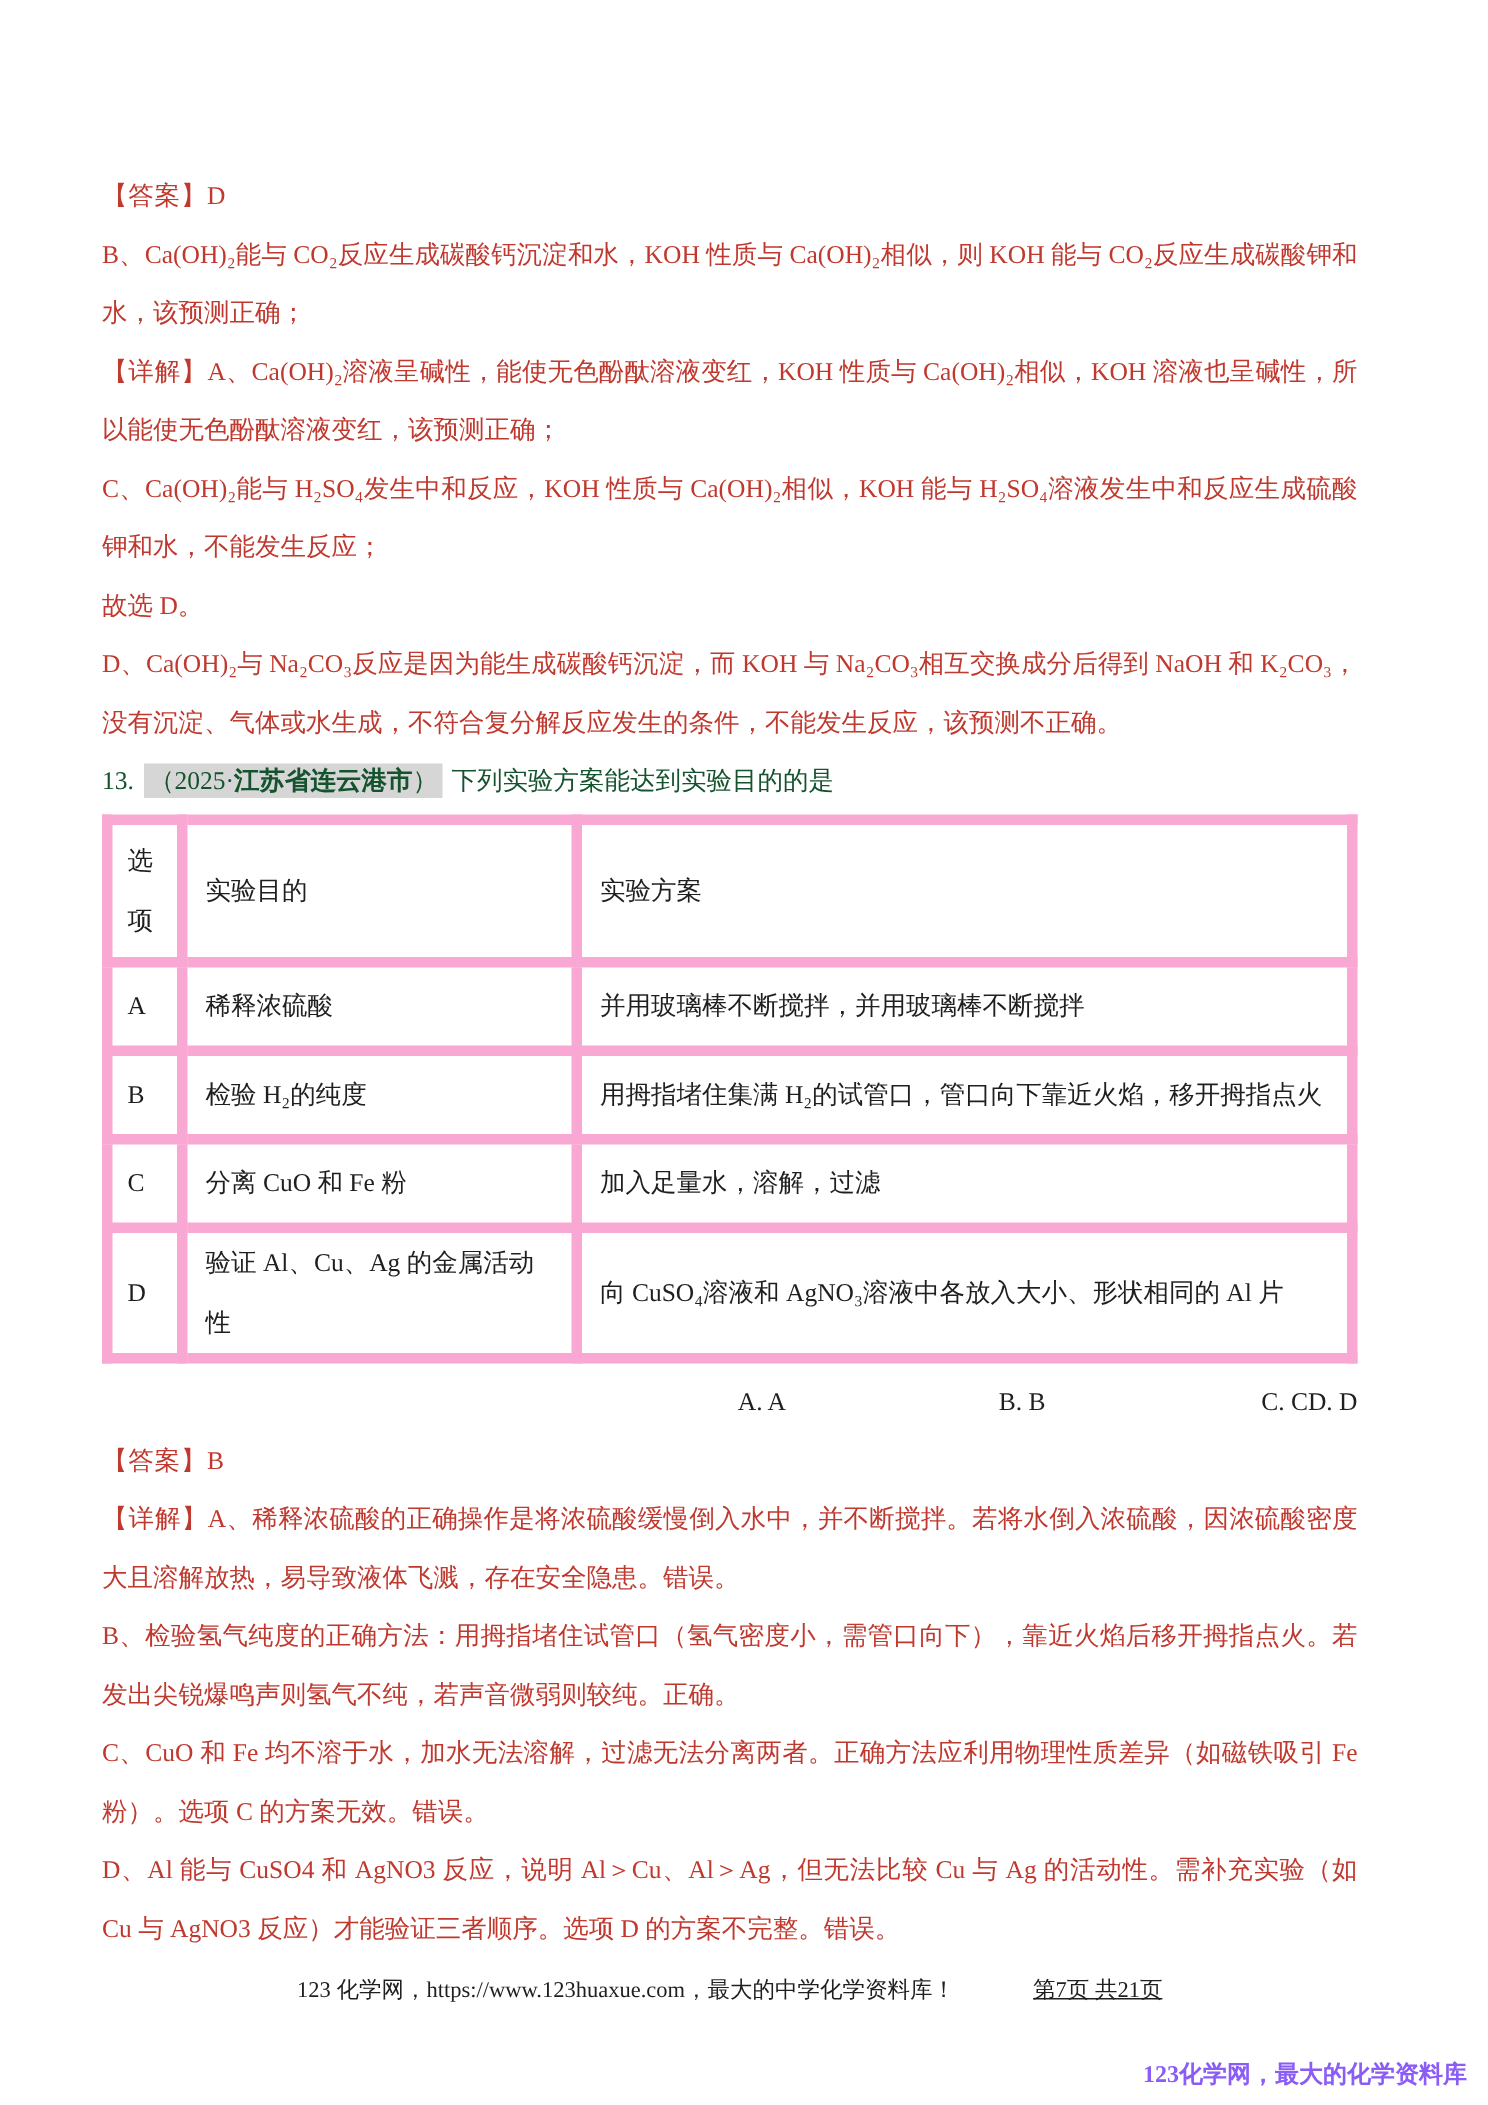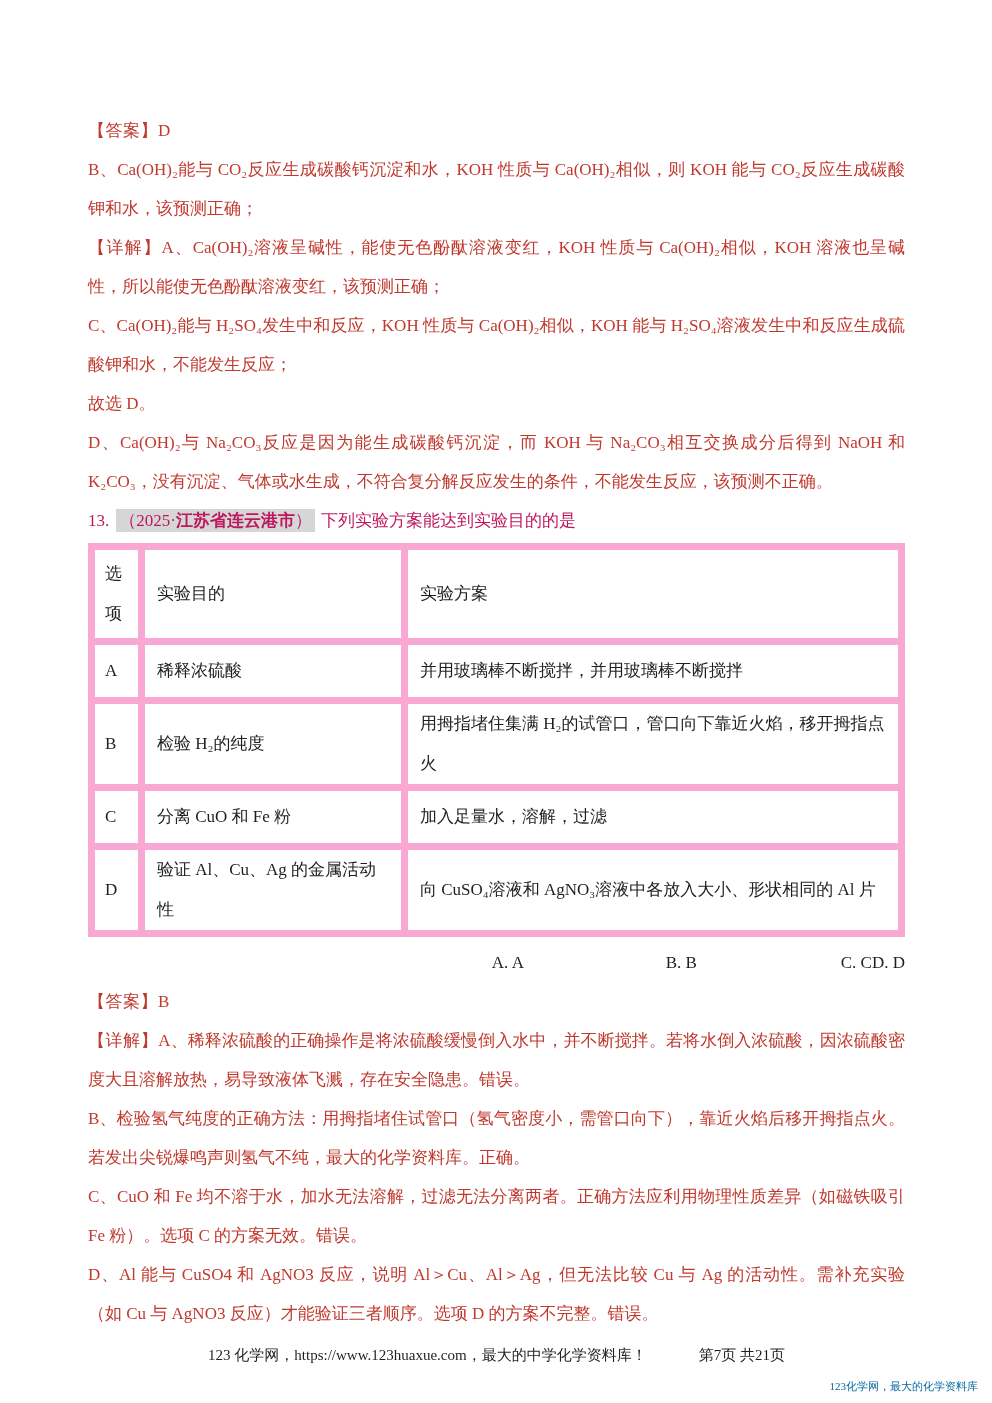--- a/index.html
+++ b/index.html
@@ -7,34 +7,34 @@
     padding: 0;
     background: #ffffff;
   }
   .page {
     position: relative;
     width: 992px;
     height: 1403px;
     margin: 0 auto;
     background: #ffffff;
     box-sizing: border-box;
-    padding: 111px 87px 0 88px;
+    padding: 111px 87px 0 68px;
     font-family: "Liberation Serif", "DejaVu Serif", serif;
     font-size: 17px;
     color: #1f1f1f;
     overflow: hidden;
   }
   p {
     margin: 0;
     line-height: 39px;
     text-align: justify;
   }
   .red { color: #c0392f; }
   .label { letter-spacing: 0.5px; }
-  .q-line { color: #be185d; }
+  .q-line { color: #14532d; }
   .hl {
     background: #d6d6d6;
     padding: 2px 3px;
     margin: 0 6px 0 7px;
     white-space: nowrap;
   }
   .hl .src-name { font-weight: bold; }
   table.exp {
     border-collapse: collapse;
     table-layout: fixed;
@@ -61,27 +61,28 @@
   .choices span:nth-child(1) { width: 147px; }
   .choices span:nth-child(2) { width: 173px; }
   .choices span:nth-child(3) { width: 175px; }
   .footer {
     text-align: center;
     font-size: 15px;
     line-height: 24px;
     margin-top: 10px;
     color: #1f1f1f;
   }
-  .footer .pages { margin-left: 52px; }
+  .footer .pages { margin-left: 52px; text-decoration: underline; }
   .watermark {
     position: absolute;
     right: 14px;
     bottom: 9px;
-    color: #0369a1;
-    font-size: 11px;
+    color: #8b5cf6;
+    font-size: 16px;
+    font-weight: bold;
   }
 </style>
 </head>
 <body>
 
 <div class="page">
 
   <p class="red">
     <span class="label">【答案】</span><span>D</span>
   </p>
@@ -139,21 +140,21 @@
     <span>A. A</span><span>B. B</span><span>C. C</span><span>D. D</span>
   </p>
 
   <p class="red">
     <span class="label">【答案】</span><span>B</span>
   </p>
 
   <p class="red">
     <span class="label">【详解】</span><span>A、稀释浓硫酸的正确操作是将浓硫酸缓慢倒入水中，并不断搅拌。若将水倒入浓硫酸，因浓硫酸密度大且溶解放热，易导致液体飞溅，存在安全隐患。错误。</span>
   </p>
-  <p class="red">B、检验氢气纯度的正确方法：用拇指堵住试管口（氢气密度小，需管口向下），靠近火焰后移开拇指点火。若发出尖锐爆鸣声则氢气不纯，最大的化学资料库。正确。</p>
+  <p class="red">B、检验氢气纯度的正确方法：用拇指堵住试管口（氢气密度小，需管口向下），靠近火焰后移开拇指点火。若发出尖锐爆鸣声则氢气不纯，若声音微弱则较纯。正确。</p>
   <p class="red">C、CuO 和 Fe 均不溶于水，加水无法溶解，过滤无法分离两者。正确方法应利用物理性质差异（如磁铁吸引 Fe 粉）。选项 C 的方案无效。错误。</p>
   <p class="red">D、Al 能与 CuSO4 和 AgNO3 反应，说明 Al＞Cu、Al＞Ag，但无法比较 Cu 与 Ag 的活动性。需补充实验（如 Cu 与 AgNO3 反应）才能验证三者顺序。选项 D 的方案不完整。错误。</p>
 
   <p class="footer">
     <span>123 化学网，https://www.123huaxue.com，最大的中学化学资料库！</span><span class="pages">第7页 共21页</span>
   </p>
 
   <div class="watermark">123化学网，最大的化学资料库</div>
 
 </div>

